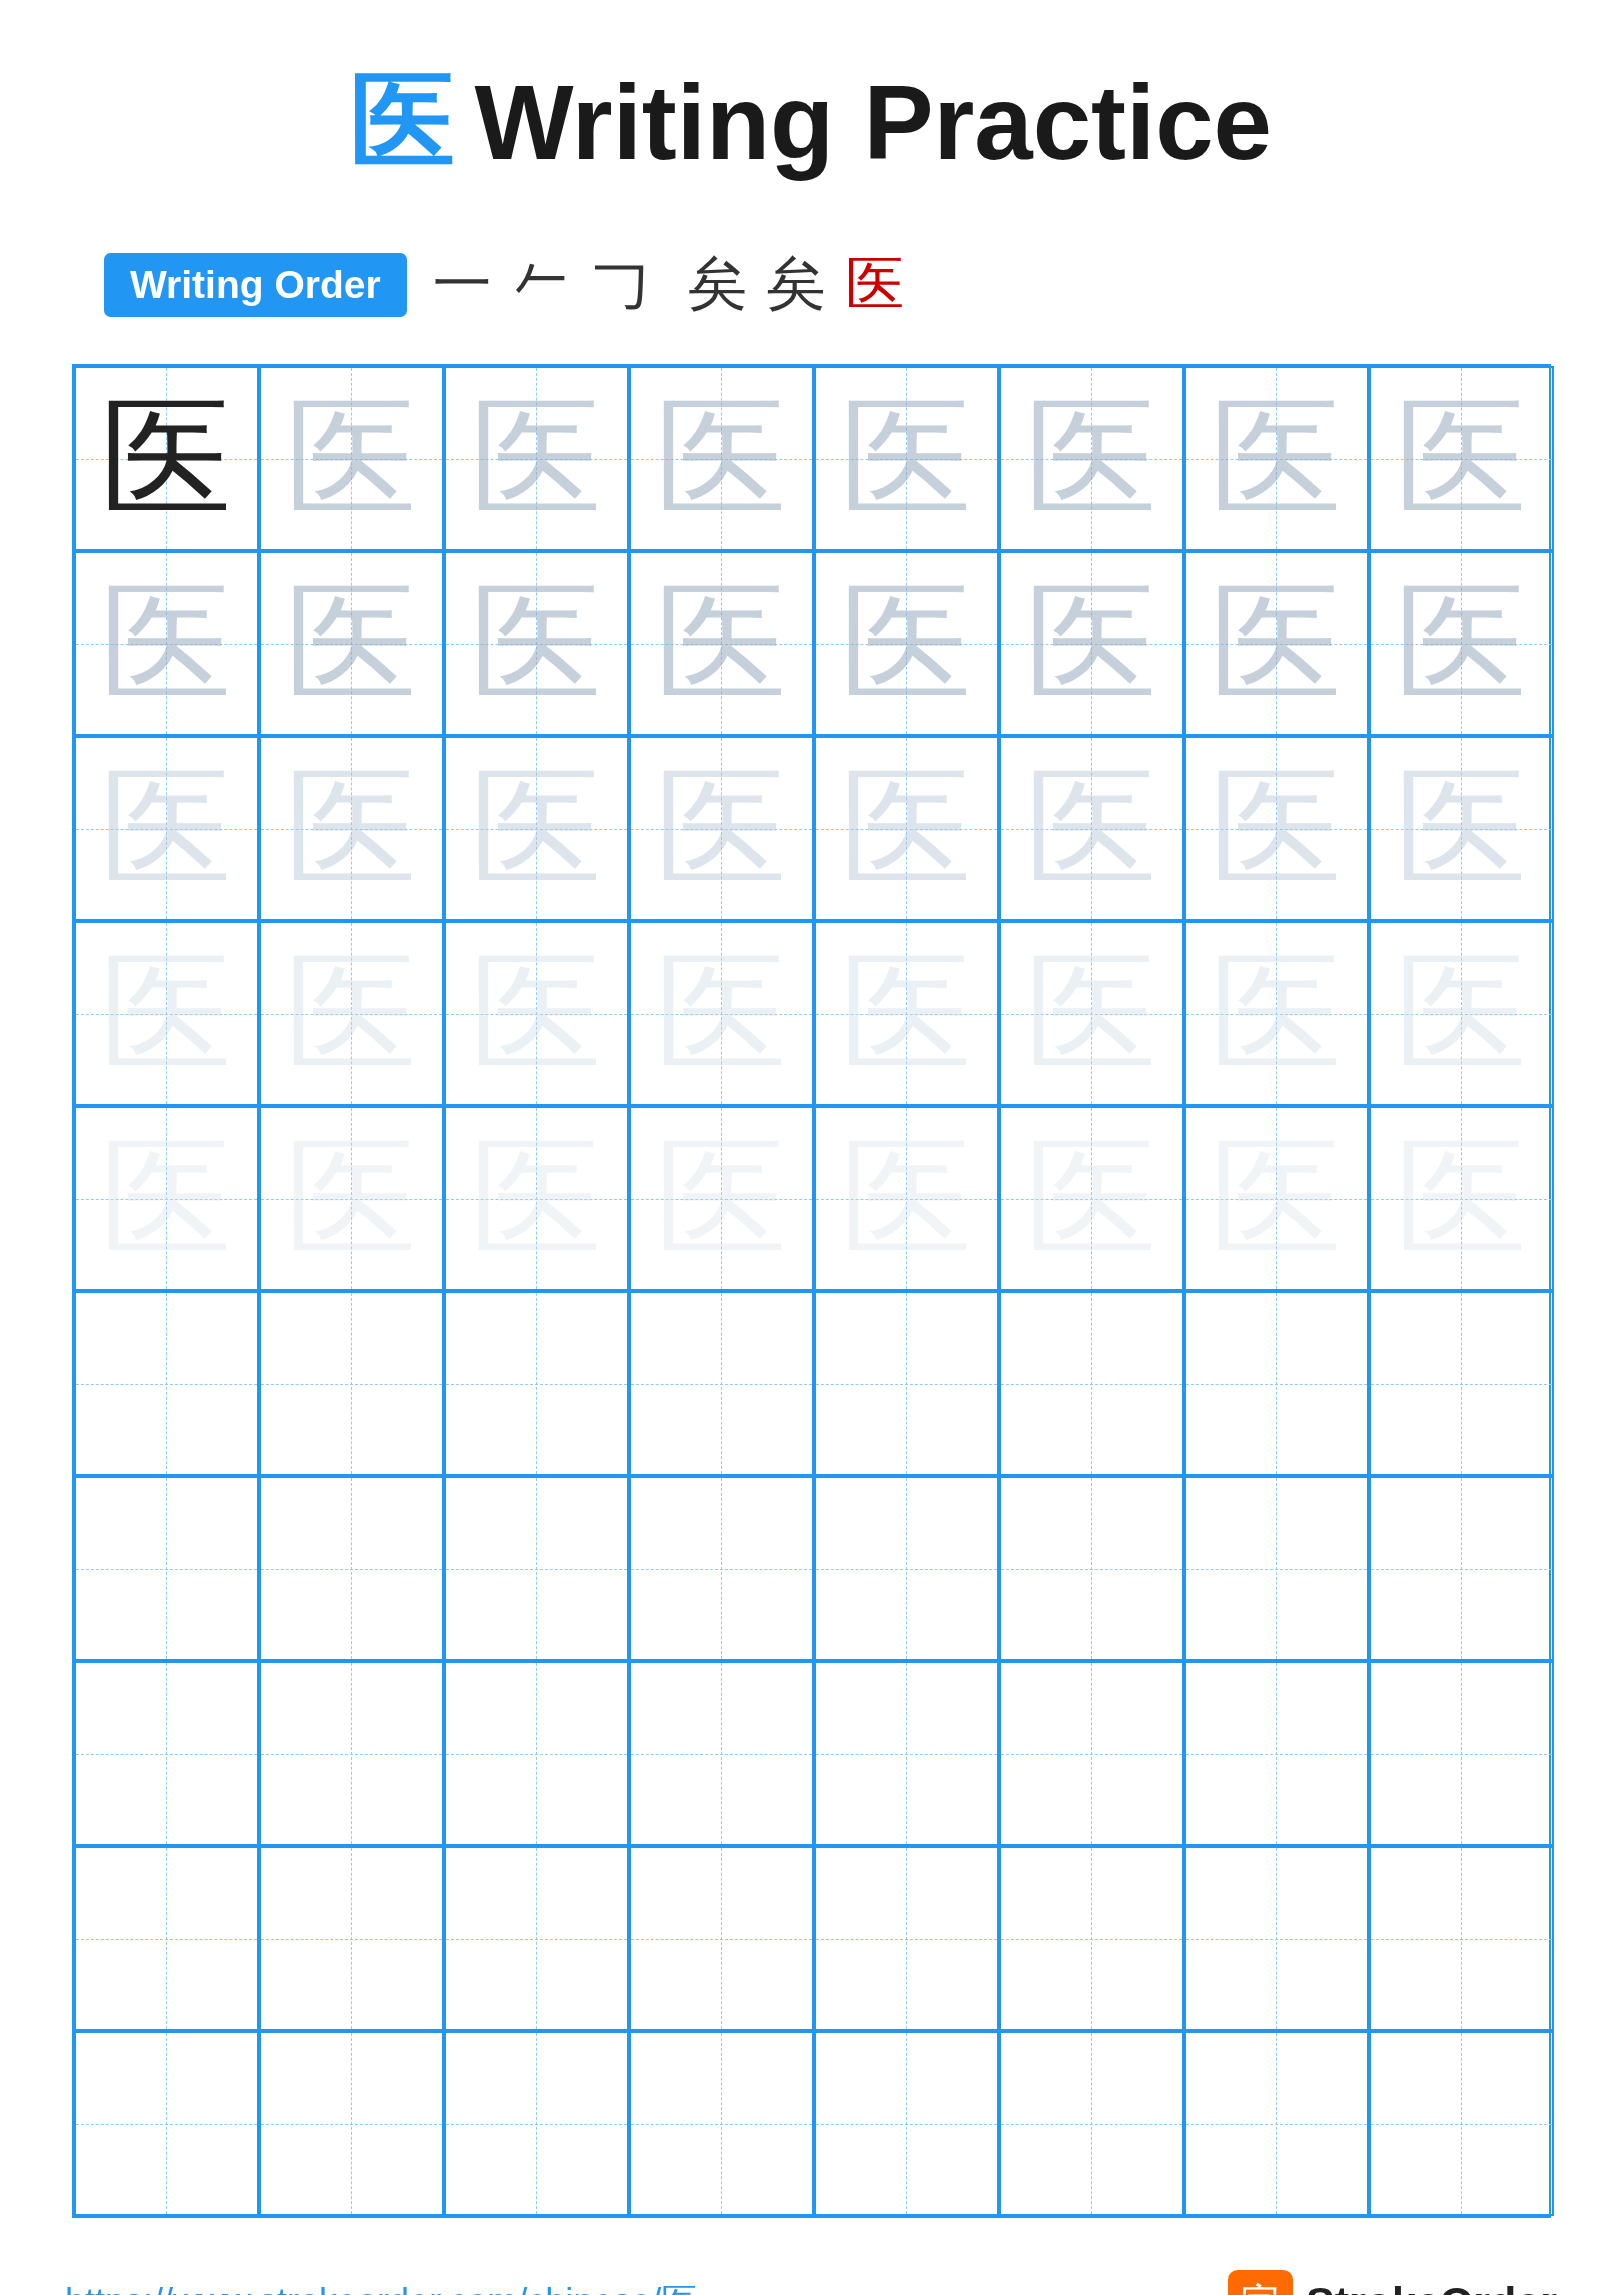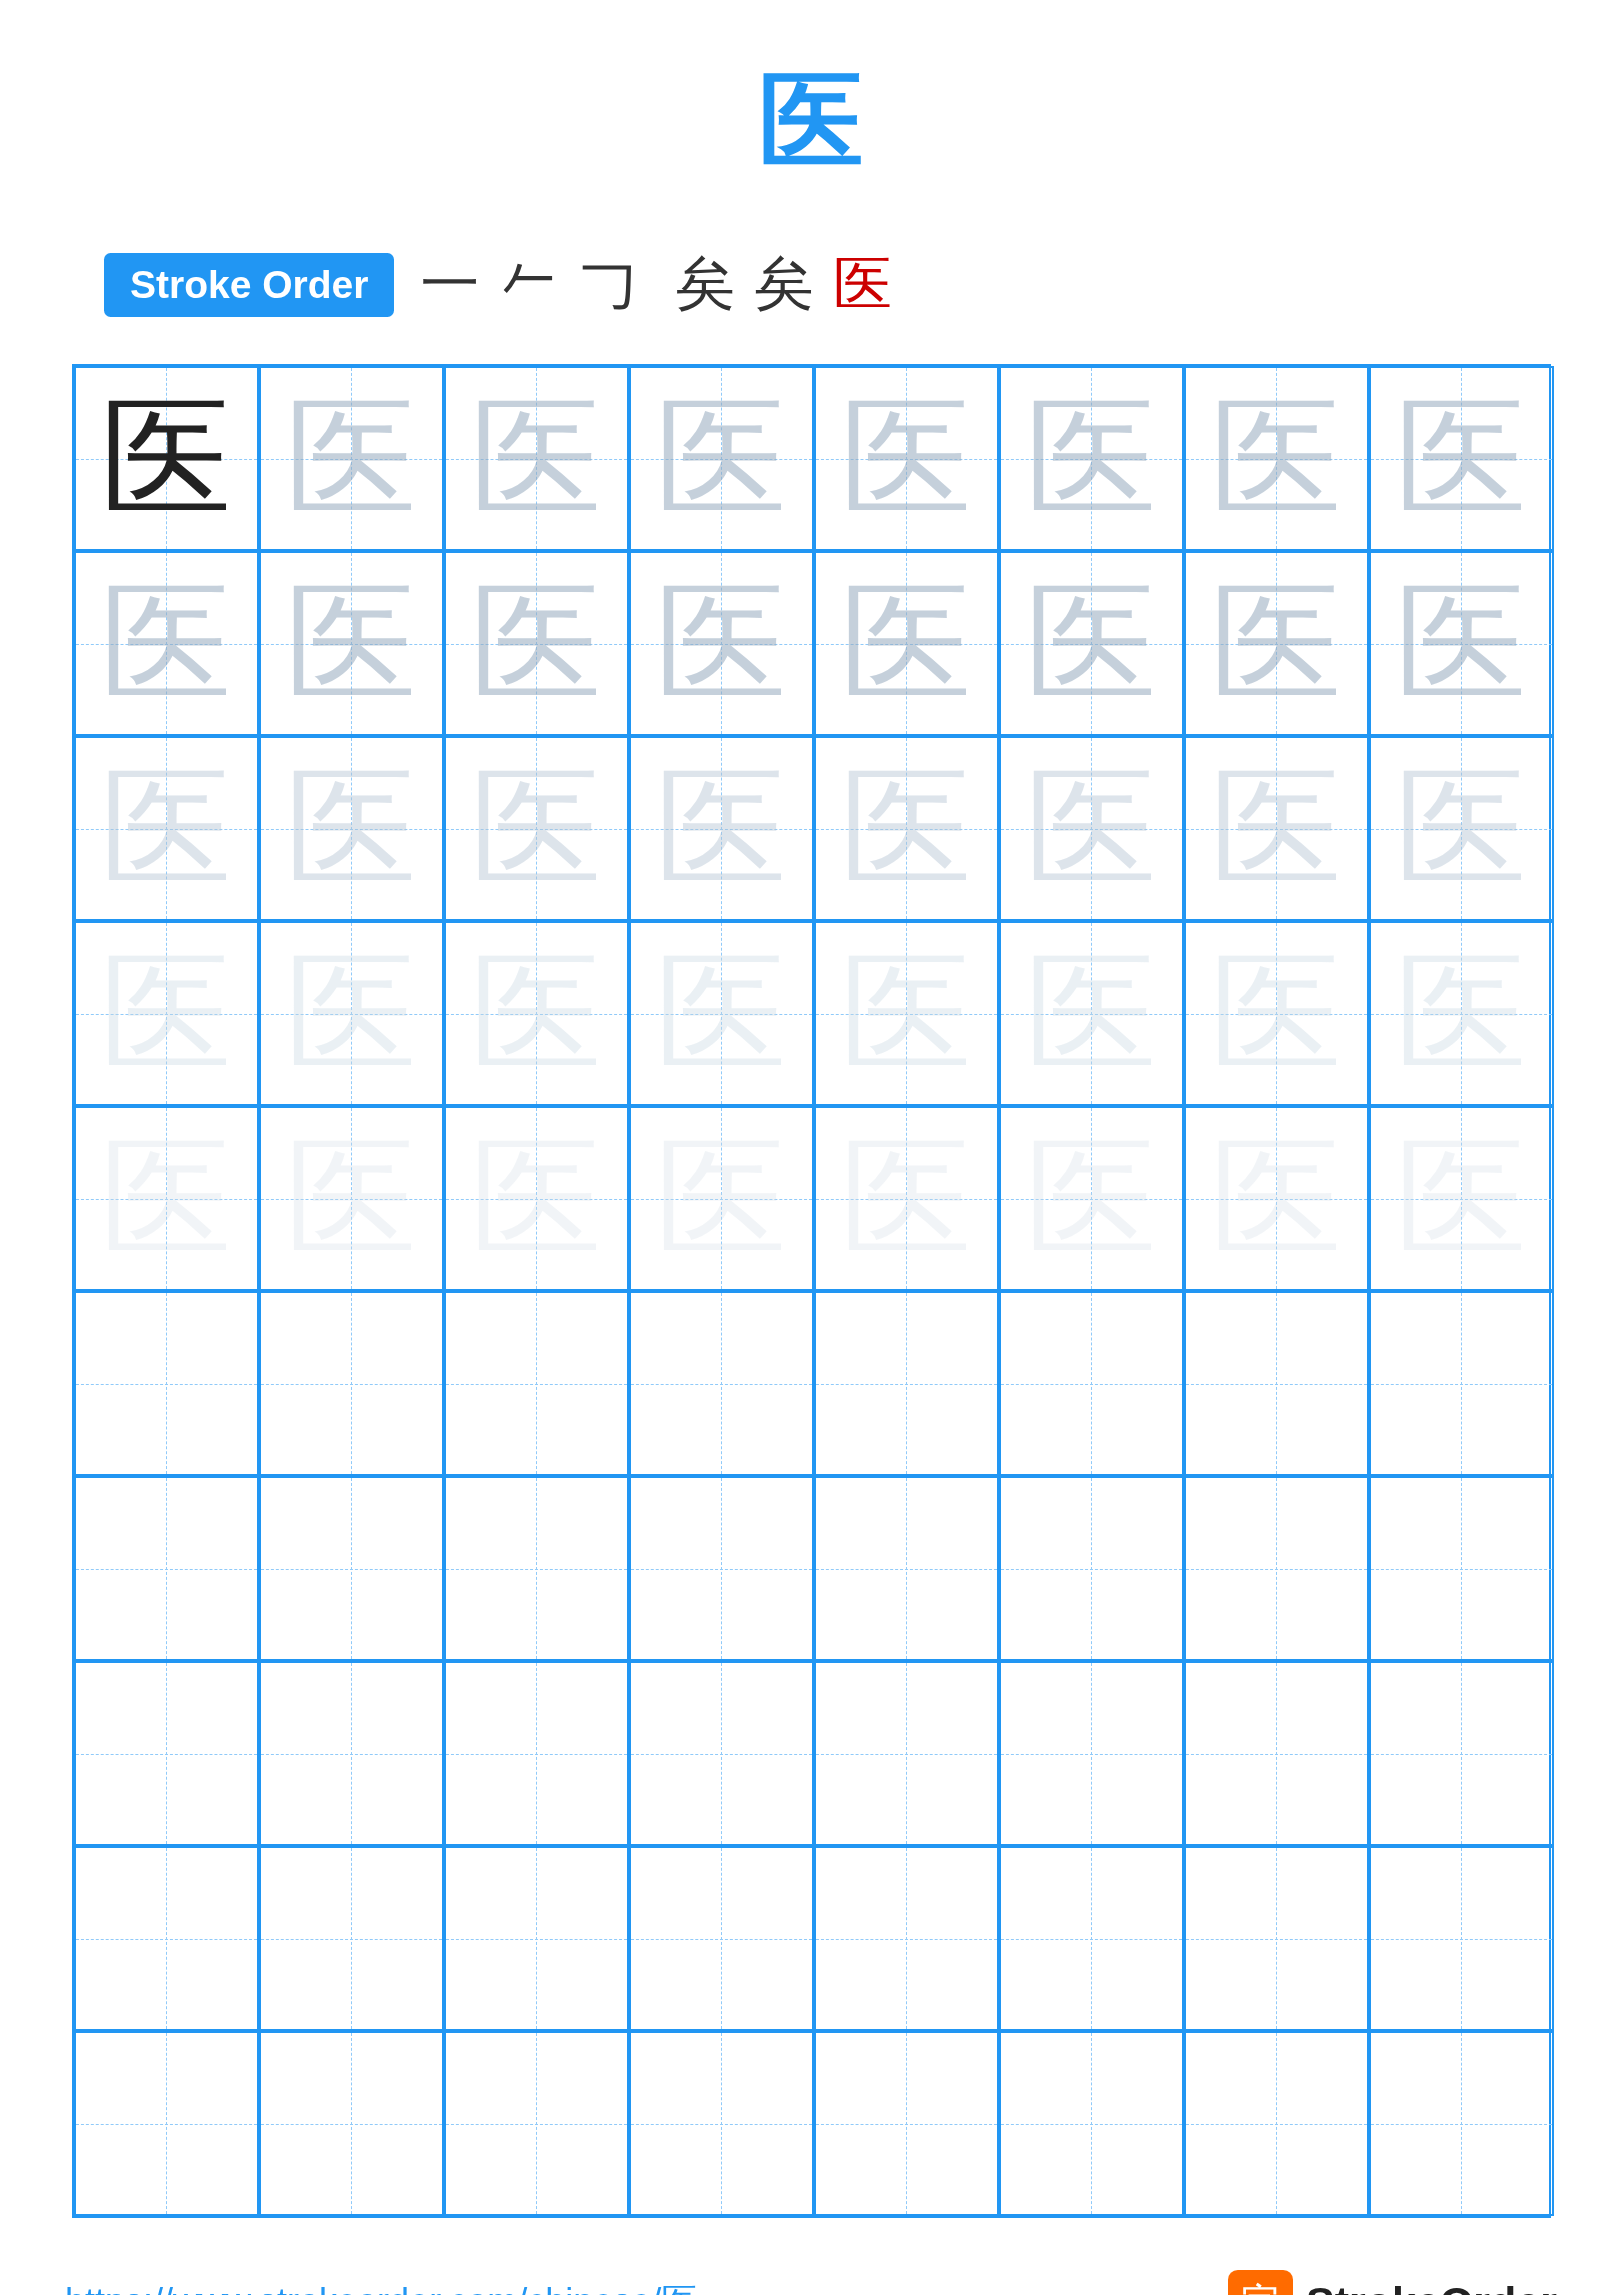--- a/index.html
+++ b/index.html
@@ -190,24 +190,25 @@
       color: #222;
     }
   </style>
 </head>
 <body>
 
 <div class="page">
 
   <div class="title">
     <span class="title-char">医</span>
+    <span class="title-text">Writing Practice</span>
   </div>
 
   <div class="stroke-order-row">
-    <div class="stroke-order-badge">Stroke Order</div>
+    <div class="stroke-order-badge">Writing Order</div>
     <div class="stroke-sequence">
       <span class="stroke-char">一</span>
       <span class="stroke-char">𠂉</span>
       <span class="stroke-char">𠃌</span>
       <span class="stroke-char">𠄠</span>
       <span class="stroke-char">矣</span>
       <span class="stroke-char">矣</span>
       <span class="stroke-char last">医</span>
     </div>
   </div>

